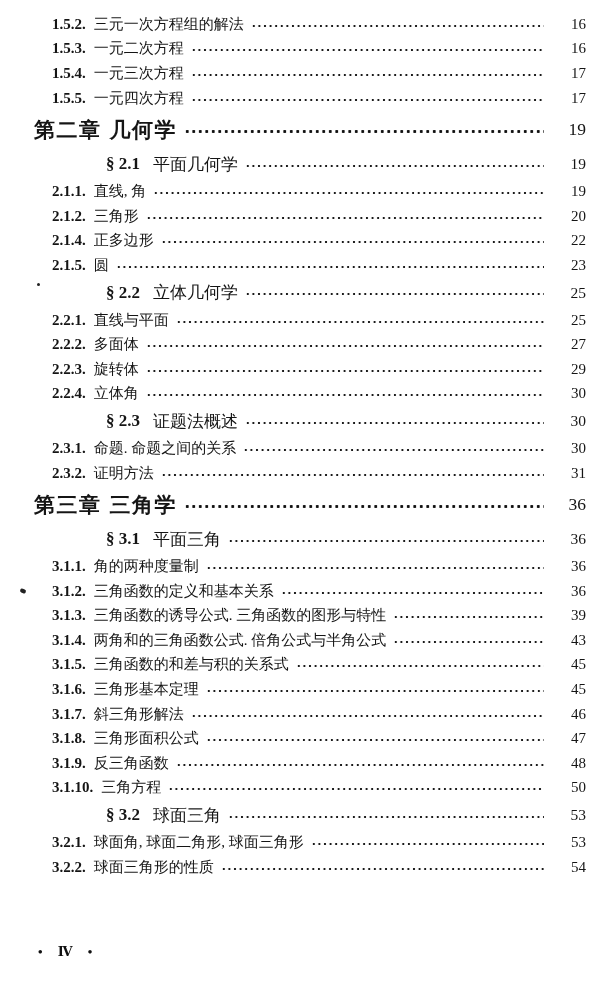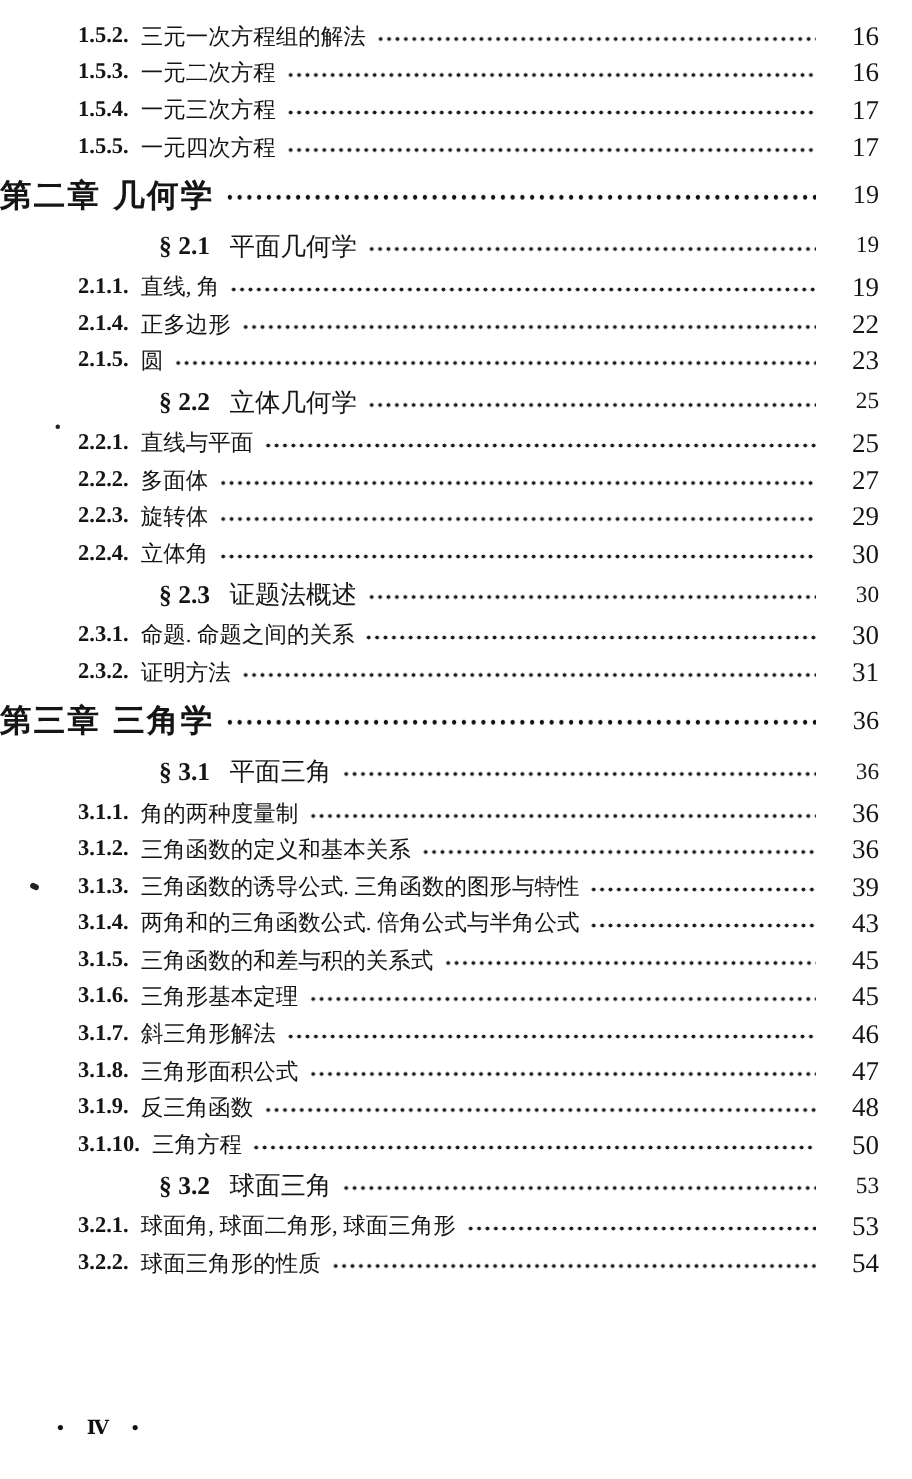--- a/index.html
+++ b/index.html
@@ -15,39 +15,39 @@
   .page { position: absolute; inset: 0; padding-top: 12px; box-sizing: border-box; }
   .toc { width: 100%; }
   .row {
     display: flex;
     align-items: center;
     box-sizing: border-box;
     padding-right: 22px;
   }
   .row.sub     { height: 24.6px; font-size: 15px; padding-left: 52px; }
   .row.section { height: 30px;   font-size: 17px; padding-left: 106px; }
-  .row.chapter { height: 39px;   font-size: 21px; }
+  .row.chapter { height: 39px;   font-size: 21px; padding-left: 34px; }
   .num { white-space: nowrap; font-weight: bold; }
   .title { white-space: nowrap; margin-left: 8px; }
   .row.section .title { margin-left: 13px; }
   .row.chapter .num,
   .row.chapter .title { font-weight: bold; letter-spacing: 1.5px; }
   .row.chapter .title { }
   .leader {
     flex: 1;
     min-width: 8px;
     height: 6px;
     margin: 3px 8px 0 7px;
     background-image: radial-gradient(circle, #1a1a1a 1.1px, transparent 1.5px);
     background-size: 5.6px 6px;
     background-repeat: repeat-x;
     background-position: left center;
   }
   .row.chapter .leader { height: 7px; background-image: radial-gradient(circle, #111 1.3px, transparent 1.7px); background-size: 6.5px 7px; }
-  .pg { width: 34px; text-align: right; font-size: 18px; white-space: nowrap; }
+  .pg { width: 34px; text-align: right; font-size: 15px; white-space: nowrap; }
   .row.section .pg { font-size: 15.5px; }
   .row.chapter .pg { font-size: 17.5px; font-weight: normal; letter-spacing: 0; }
   .footer {
     position: absolute;
     left: 38px;
     bottom: 26px;
     font-size: 13px;
     font-weight: bold;
     letter-spacing: 6px;
     color: #111;
@@ -105,20 +105,26 @@
     <span class="pg">19</span>
   </div>
 
   <div class="row sub">
     <span class="num">2.1.1.</span>
     <span class="title">直线, 角</span>
     <span class="leader"></span>
     <span class="pg">19</span>
   </div>
 
+  <div class="row sub">
+    <span class="num">2.1.2.</span>
+    <span class="title">三角形</span>
+    <span class="leader"></span>
+    <span class="pg">20</span>
+  </div>
 
 
   <div class="row sub">
     <span class="num">2.1.4.</span>
     <span class="title">正多边形</span>
     <span class="leader"></span>
     <span class="pg">22</span>
   </div>
 
   <div class="row sub">

